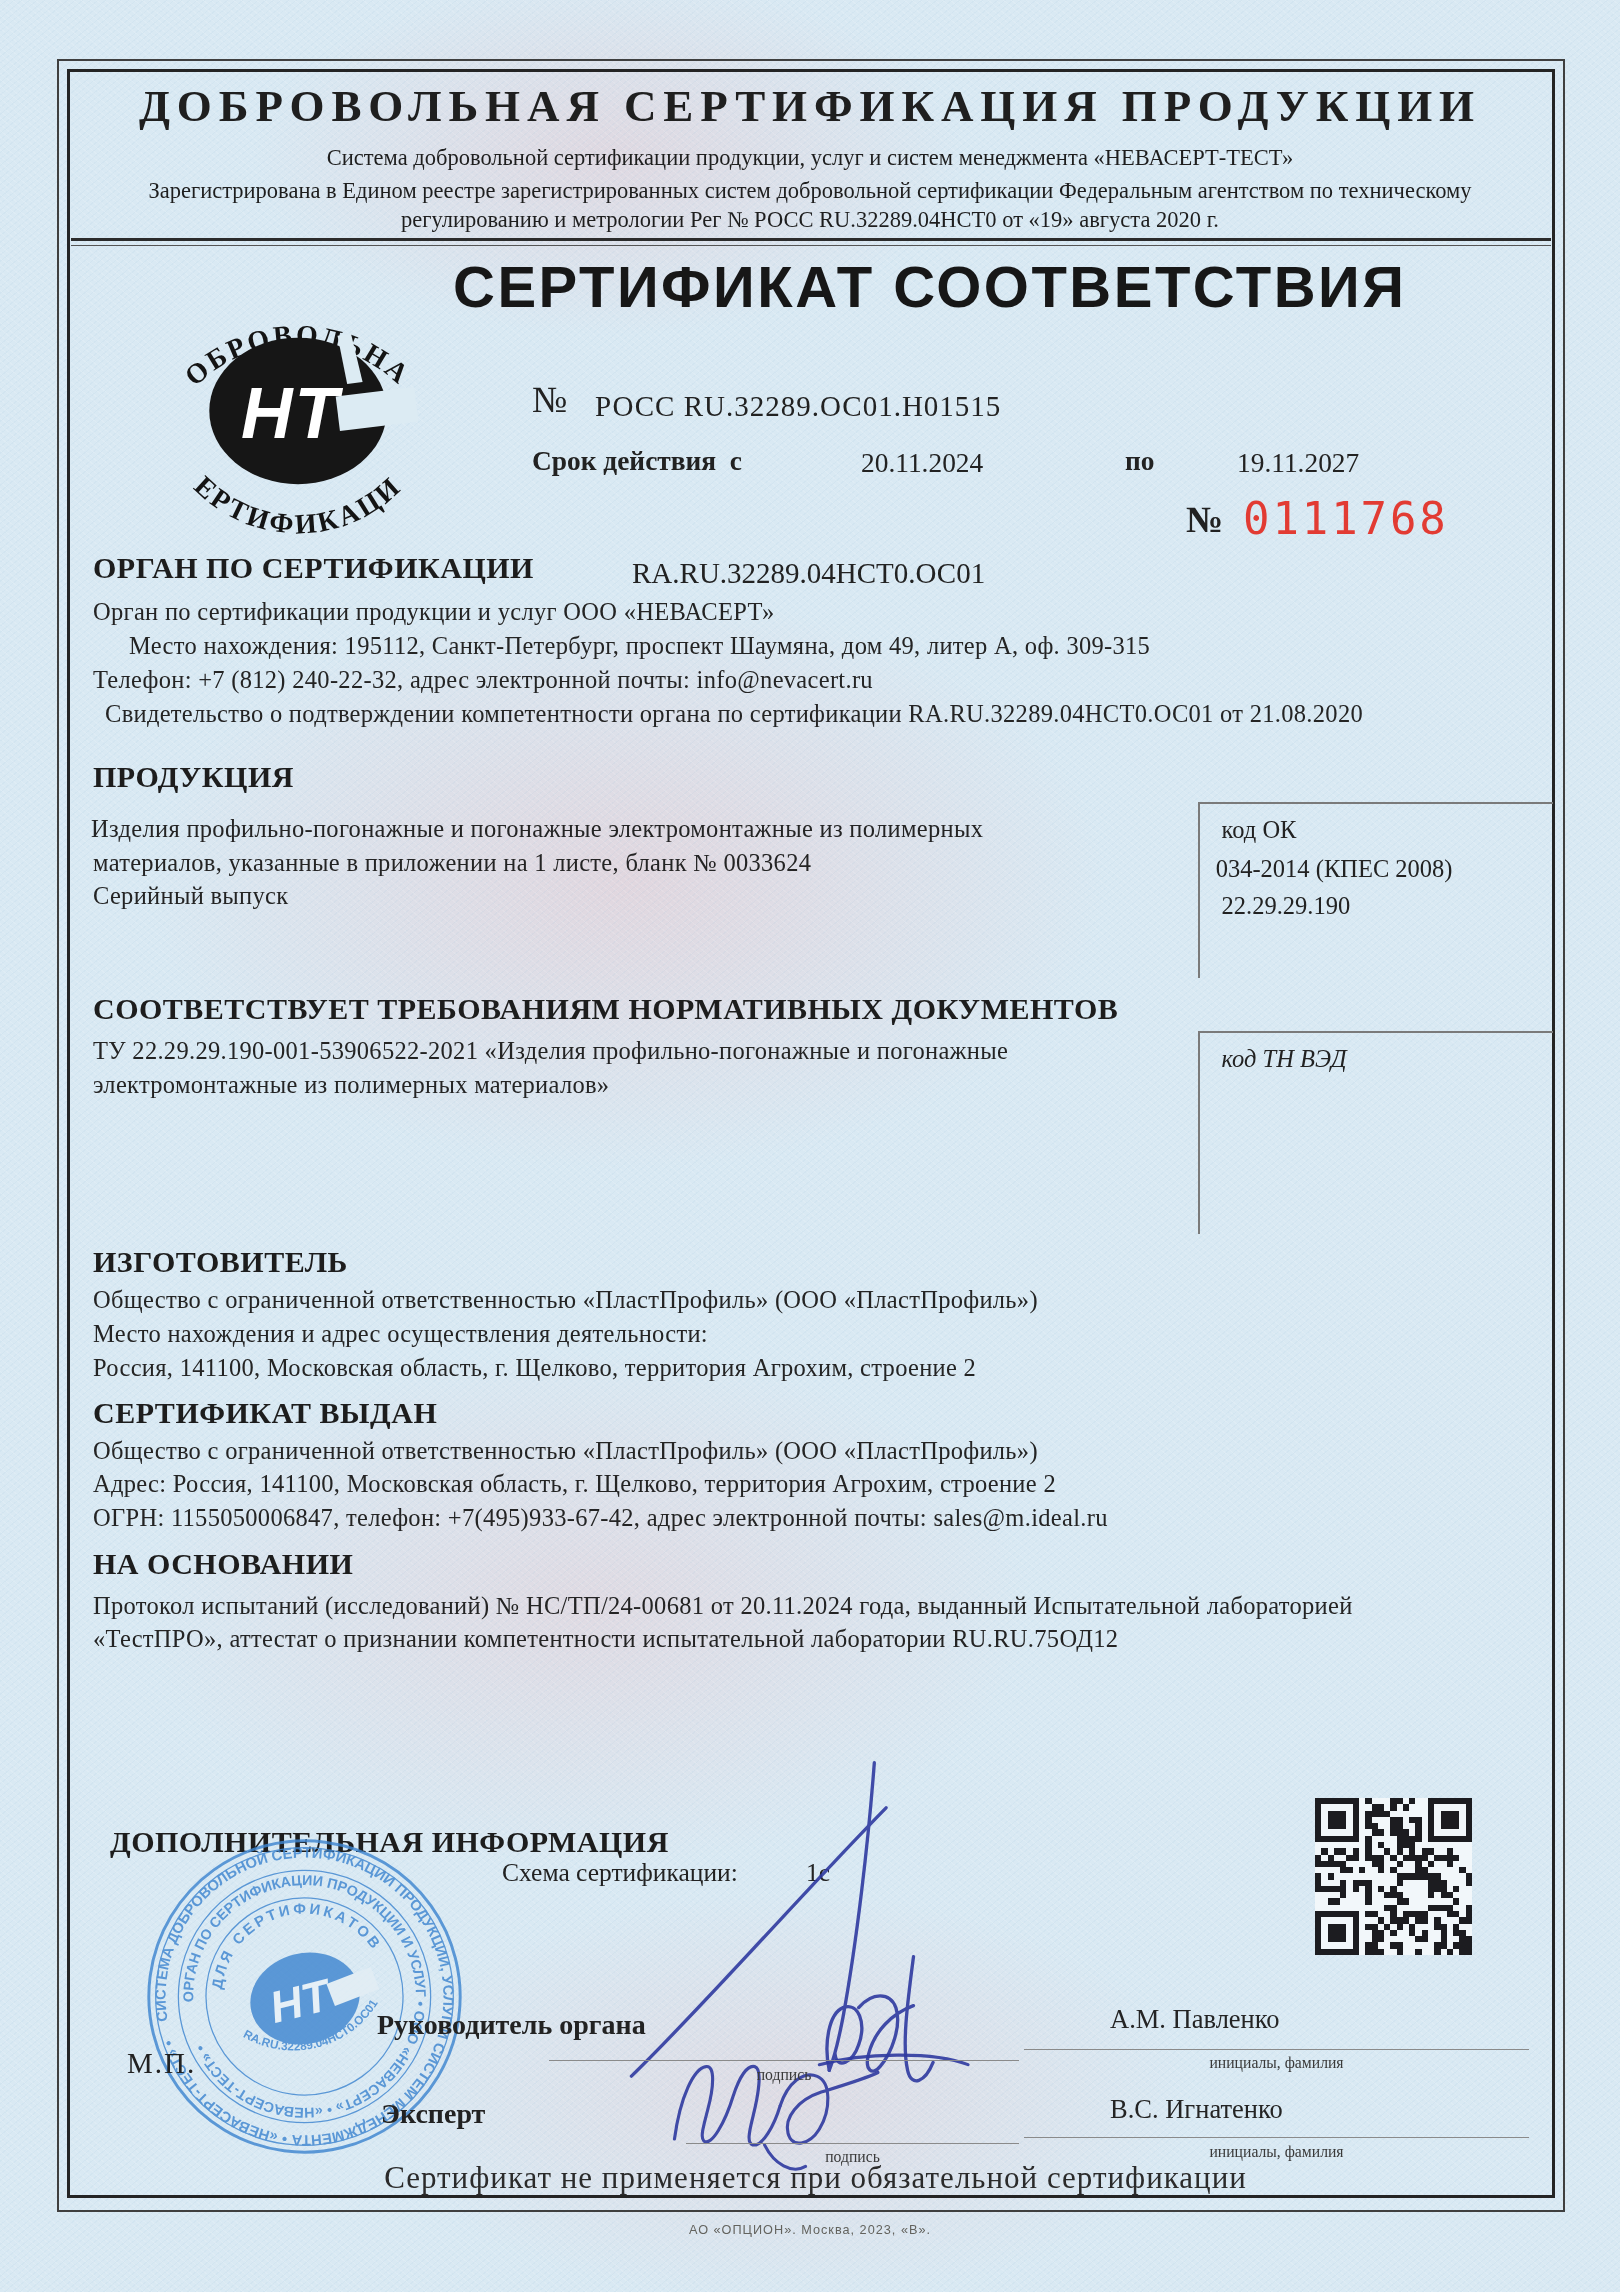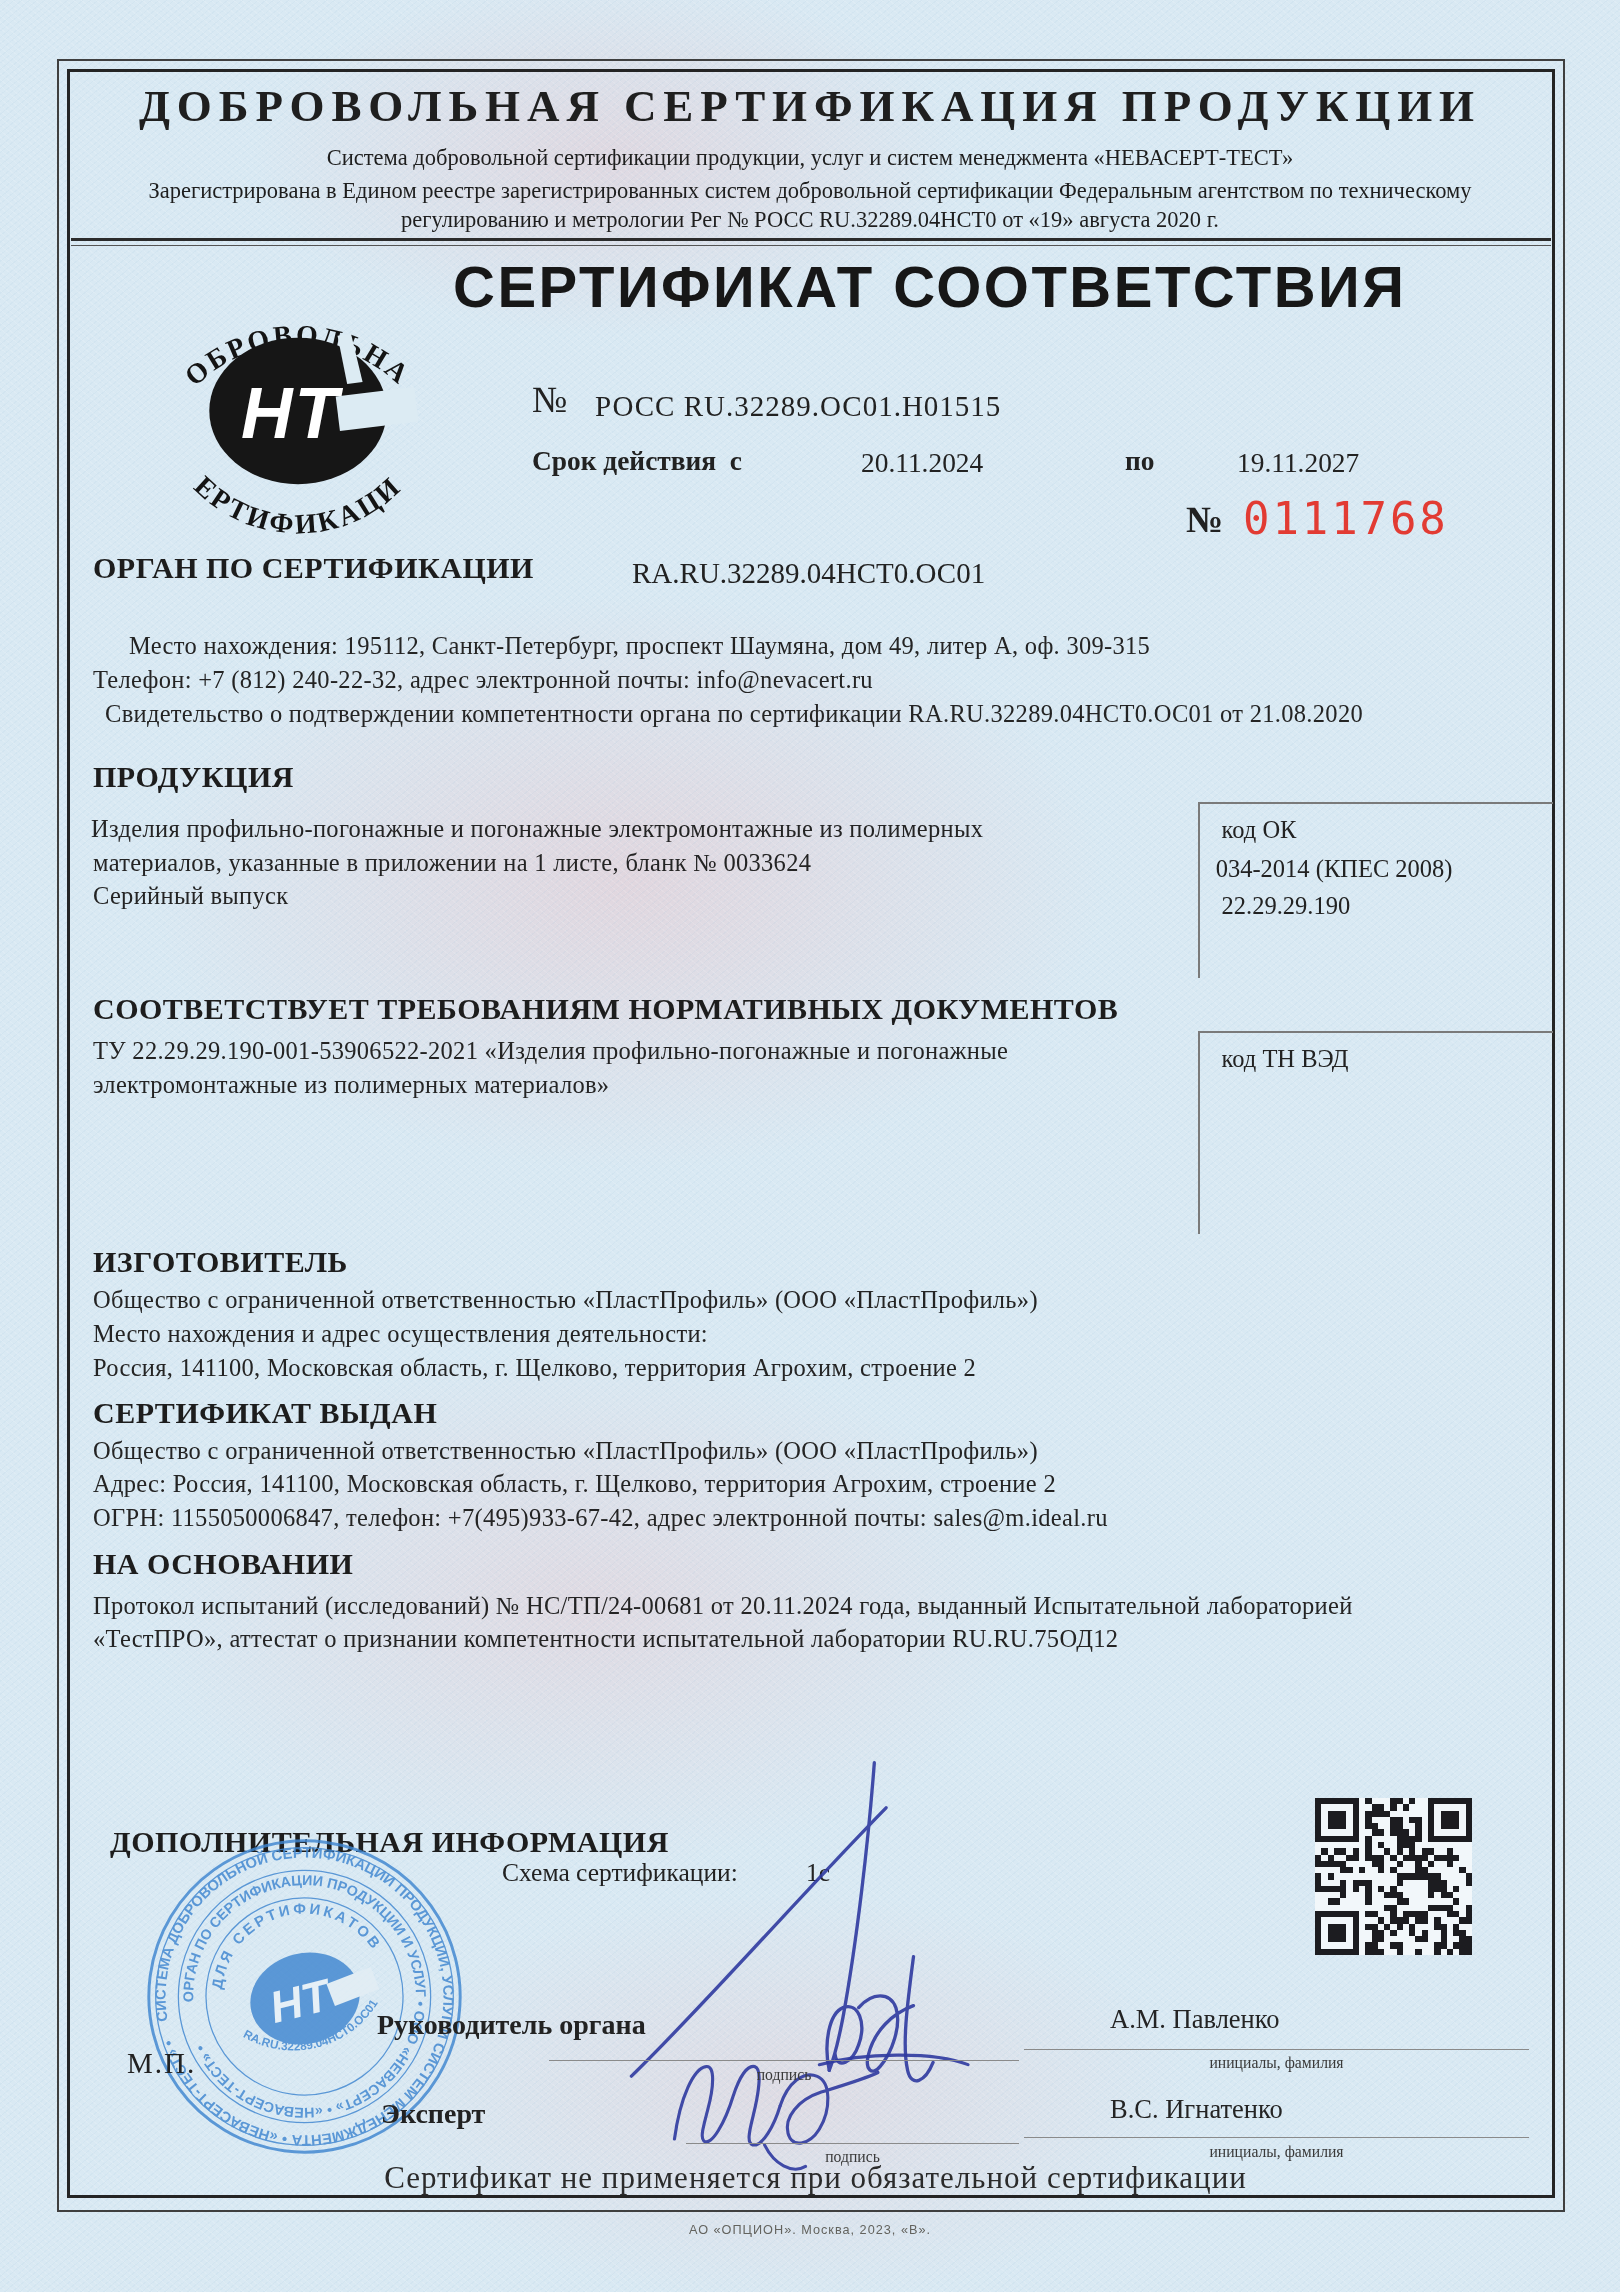--- a/index.html
+++ b/index.html
@@ -94,38 +94,39 @@
   <div class="abs cert-number serif">РОСС RU.32289.ОС01.Н01515</div>
   <div class="abs validity-label serif pre">Срок действия  с</div>
   <div class="abs date-from serif">20.11.2024</div>
   <div class="abs to-label serif">по</div>
   <div class="abs date-to serif">19.11.2027</div>
   <div class="abs blank-no serif">№</div>
   <div class="abs blank-num mono">0111768</div>
 
   <div class="abs h-sec serif" style="left:93px;top:551px;">ОРГАН ПО СЕРТИФИКАЦИИ</div>
   <div class="abs serif" style="left:632px;top:557px;font-size:29px;">RA.RU.32289.04НСТ0.ОС01</div>
+  <div class="abs line serif" style="left:93px;top:598px;">Орган по сертификации продукции и услуг ООО «НЕВАСЕРТ»</div>
   <div class="abs line serif" style="left:93px;top:632px;margin-left:36px;">Место нахождения: 195112, Санкт-Петербург, проспект Шаумяна, дом 49, литер А, оф. 309-315</div>
   <div class="abs line serif" style="left:93px;top:666px;">Телефон: +7 (812) 240-22-32, адрес электронной почты: info@nevacert.ru</div>
   <div class="abs line serif" style="left:93px;top:700px;margin-left:12px;">Свидетельство о подтверждении компетентности органа по сертификации RA.RU.32289.04НСТ0.ОС01 от 21.08.2020</div>
 
   <div class="abs h-sec serif" style="left:93px;top:760px;">ПРОДУКЦИЯ</div>
   <div class="abs line serif" style="left:91px;top:815px;">Изделия профильно-погонажные и погонажные электромонтажные из полимерных</div>
   <div class="abs line serif" style="left:93px;top:849px;">материалов, указанные в приложении на 1 листе, бланк № 0033624</div>
   <div class="abs line serif" style="left:93px;top:882px;">Серийный выпуск</div>
   <div class="abs codebox" style="left:1198px;top:802px;width:353px;height:174px;">
     <div class="cb-label serif">код ОК</div>
     <div class="cb-v1 serif">034-2014 (КПЕС 2008)</div>
     <div class="cb-v2 serif">22.29.29.190</div>
   </div>
 
   <div class="abs h-sec serif" style="left:93px;top:992px;">СООТВЕТСТВУЕТ ТРЕБОВАНИЯМ НОРМАТИВНЫХ ДОКУМЕНТОВ</div>
   <div class="abs line serif" style="left:93px;top:1037px;">ТУ 22.29.29.190-001-53906522-2021 «Изделия профильно-погонажные и погонажные</div>
   <div class="abs line serif" style="left:93px;top:1071px;">электромонтажные из полимерных материалов»</div>
-  <div class="abs codebox" style="left:1198px;top:1031px;width:353px;height:201px;">
+  <div class="abs codebox" style="left:1198px;top:1031px;width:353px;height:201px;font-style:italic;">
     <div class="cb-label serif">код ТН ВЭД</div>
   </div>
 
   <div class="abs h-sec serif" style="left:93px;top:1245px;">ИЗГОТОВИТЕЛЬ</div>
   <div class="abs line serif" style="left:93px;top:1286px;">Общество с ограниченной ответственностью «ПластПрофиль» (ООО «ПластПрофиль»)</div>
   <div class="abs line serif" style="left:93px;top:1320px;">Место нахождения и адрес осуществления деятельности:</div>
   <div class="abs line serif" style="left:93px;top:1354px;">Россия, 141100, Московская область, г. Щелково, территория Агрохим, строение 2</div>
 
   <div class="abs h-sec serif" style="left:93px;top:1396px;">СЕРТИФИКАТ ВЫДАН</div>
   <div class="abs line serif" style="left:93px;top:1437px;">Общество с ограниченной ответственностью «ПластПрофиль» (ООО «ПластПрофиль»)</div>

